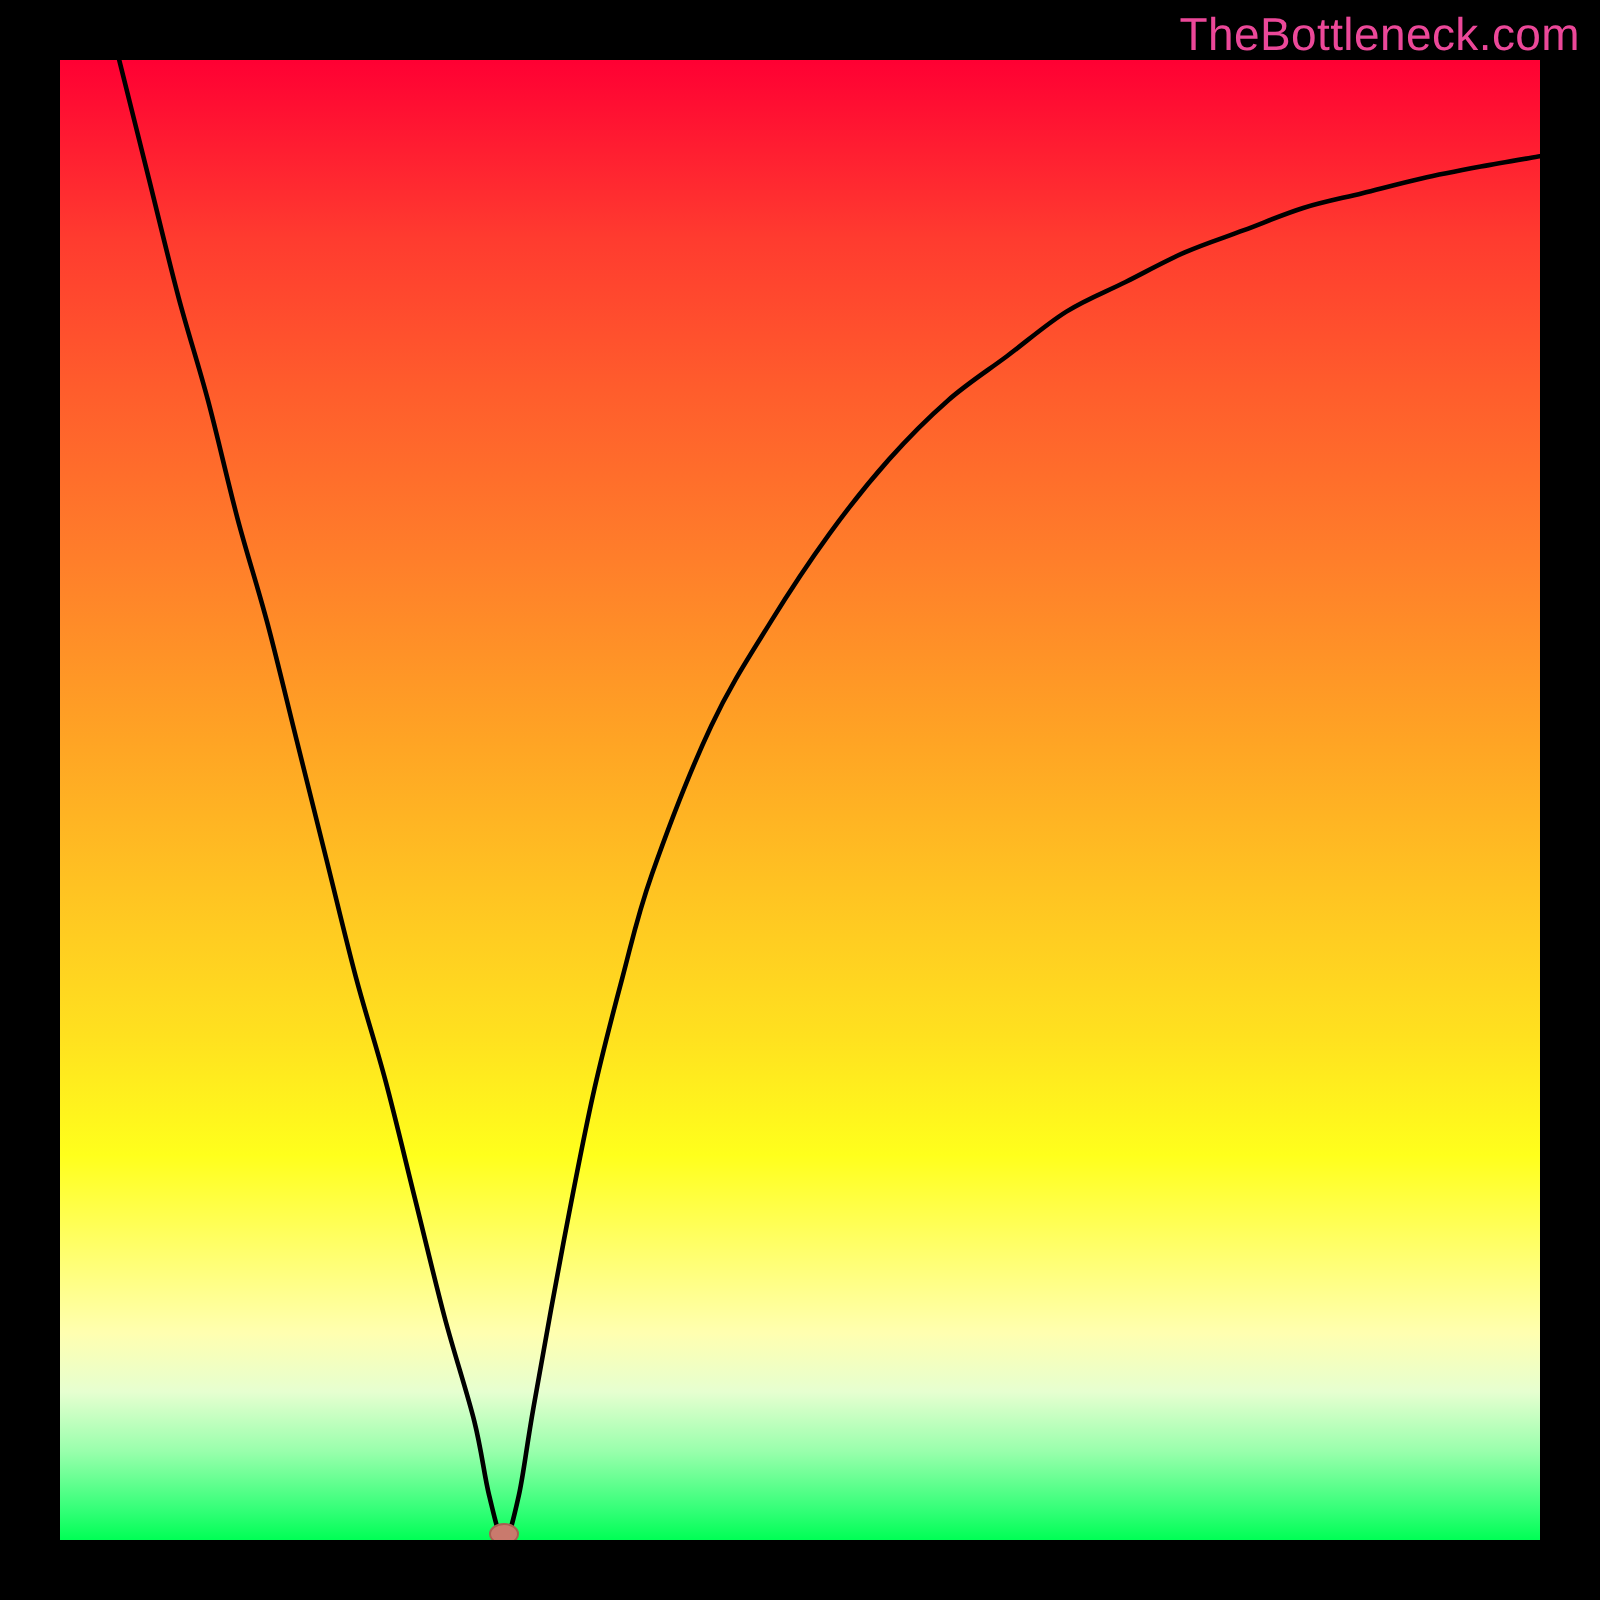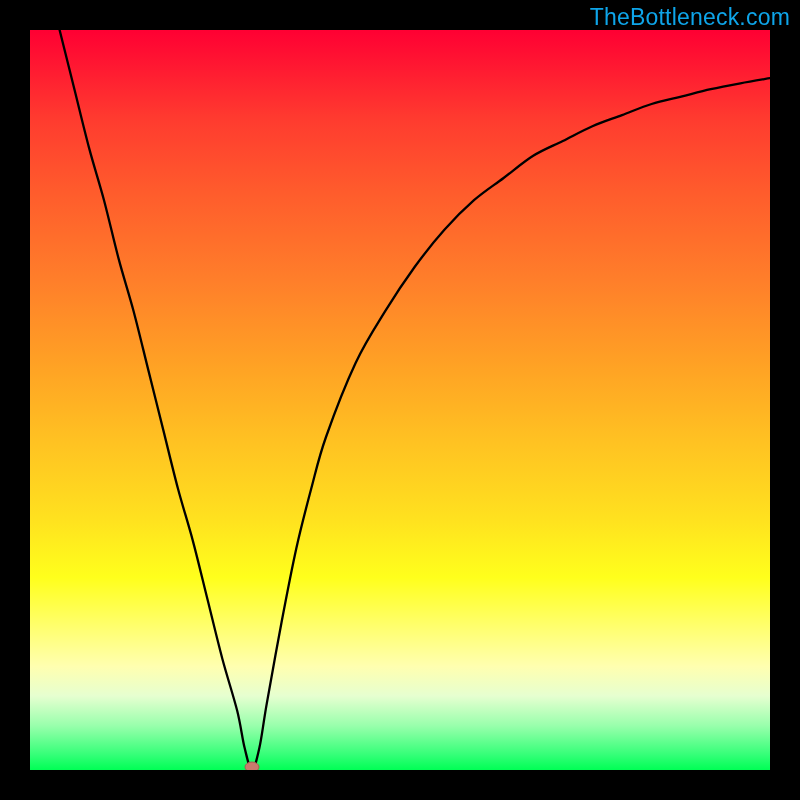--- a/index.html
+++ b/index.html
@@ -43,21 +43,21 @@
       #e6ffd0 90%,
       #99ffac 94%,
       #33ff77 98%,
       #00ff55 100%
     );
   }
   .watermark {
     position: absolute;
     top: 4px;
     right: 10px;
-    color: #0ea5e9;
+    color: #ec4899;
     font-size: 23px;
     font-weight: 500;
     letter-spacing: 0.2px;
     z-index: 10;
   }
   svg.curve {
     position: absolute;
     inset: 0;
     width: 100%;
     height: 100%;

